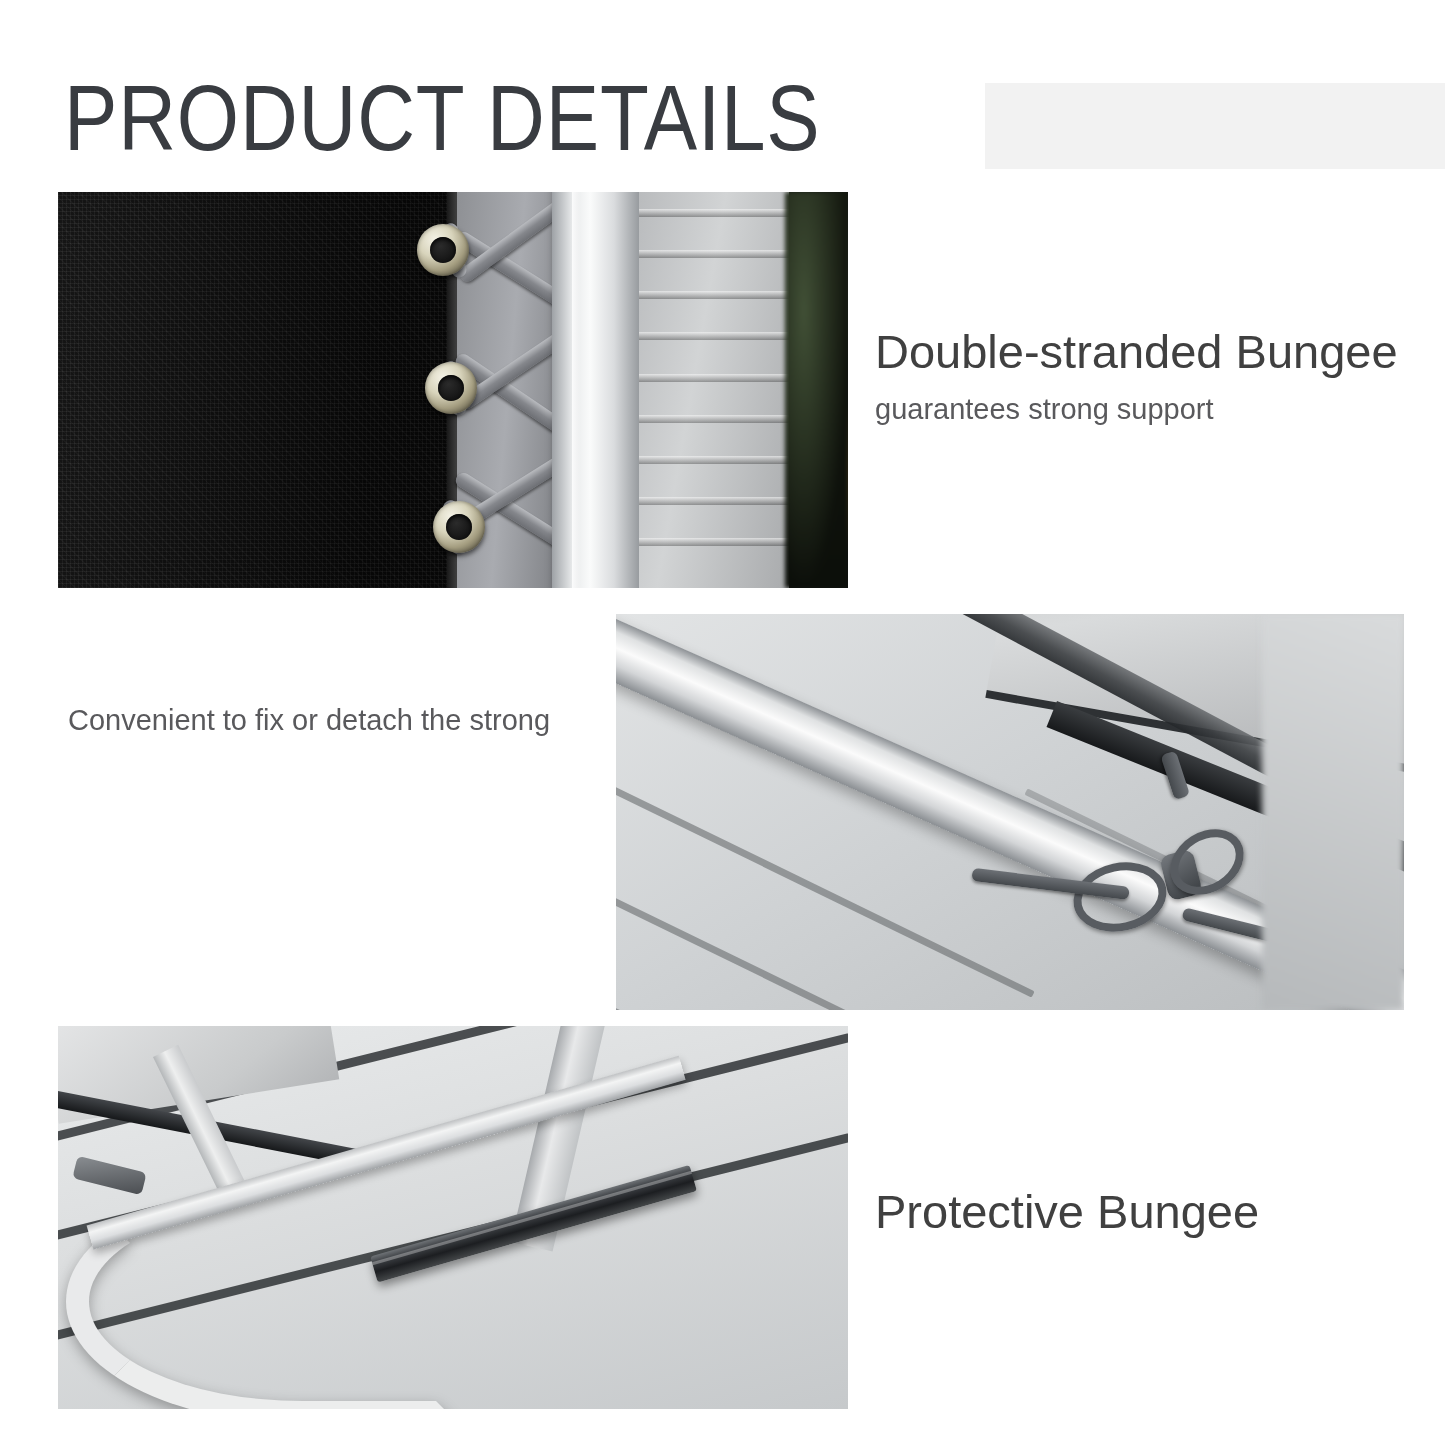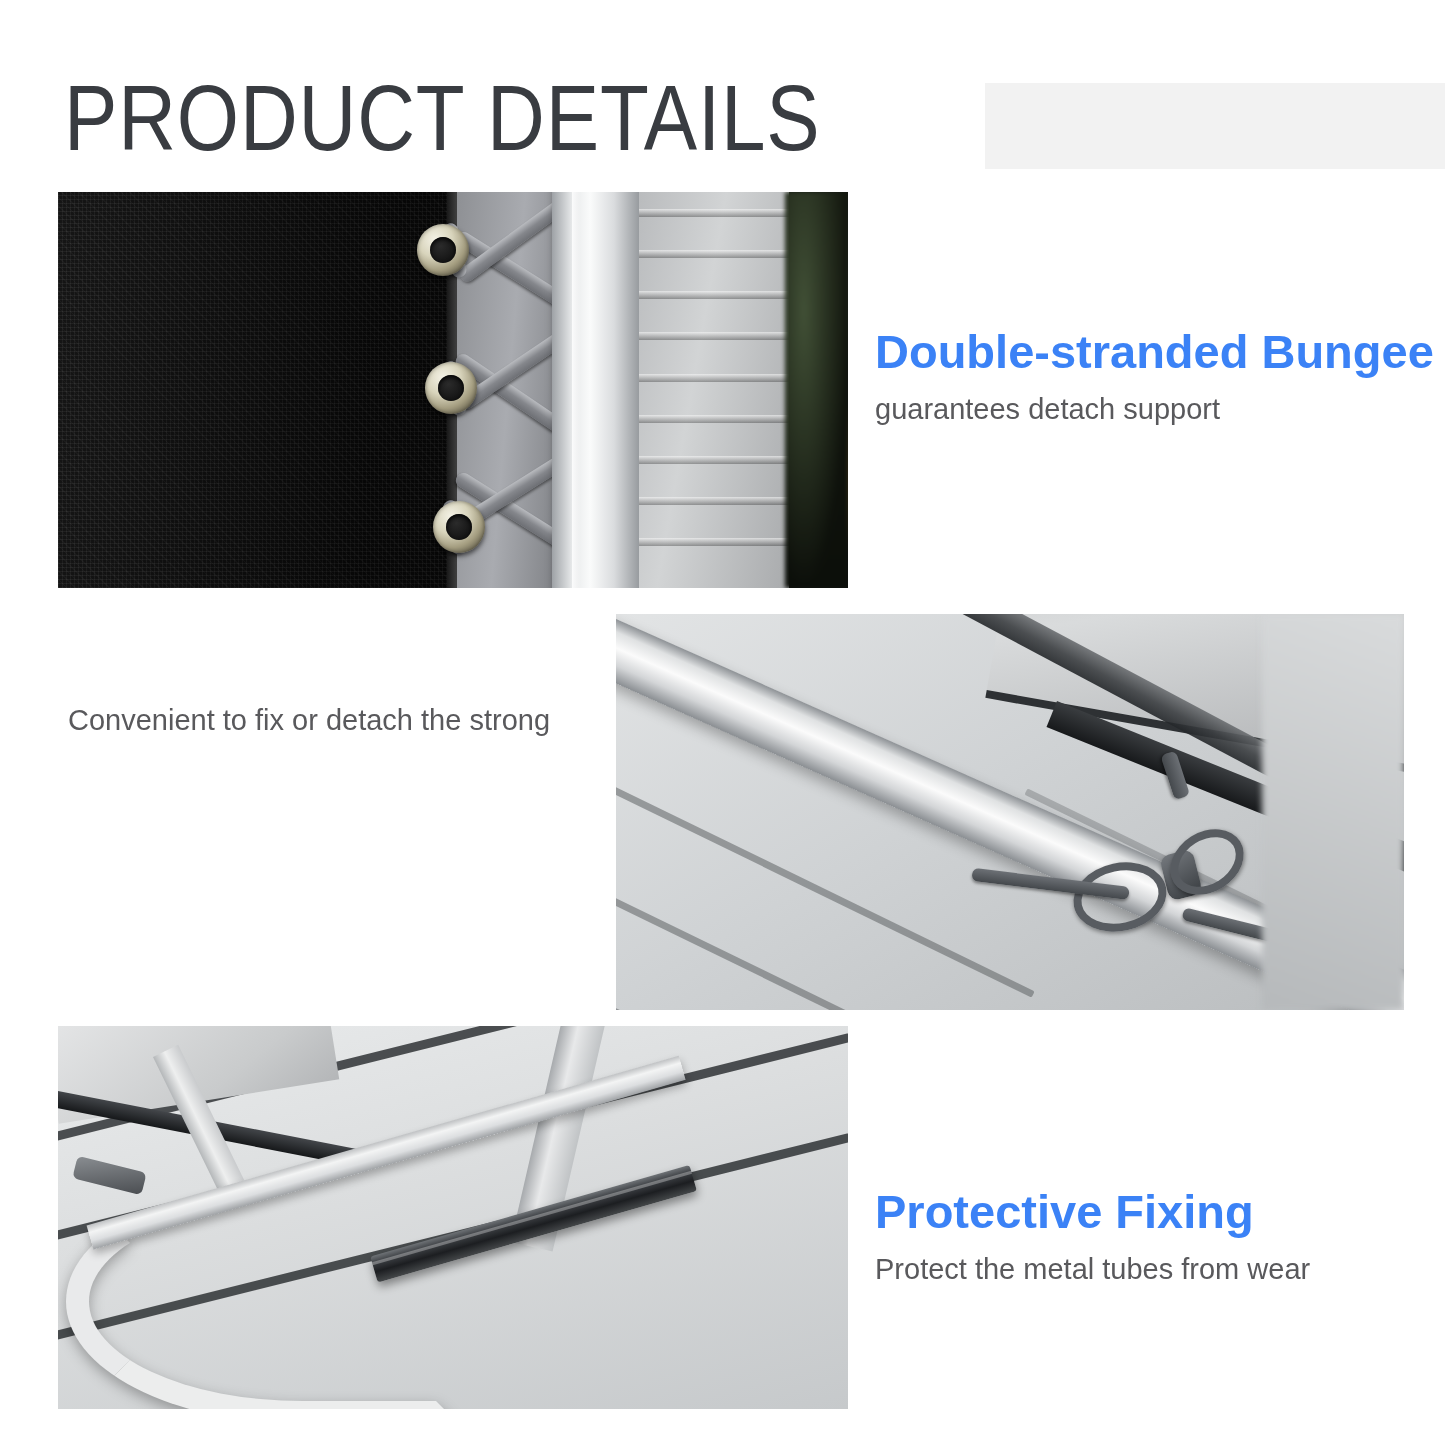--- a/index.html
+++ b/index.html
@@ -24,21 +24,21 @@
     color:#393c41;
     font-weight:400;
     transform:scaleX(0.86);
     transform-origin:left center;
     white-space:nowrap;
   }
 
   
   .caption{position:absolute;}
   .caption .c-title{
-    font-size:47px;line-height:54px;color:#3b82f6;font-weight:700;
+    font-size:47px;line-height:54px;color:#404040;font-weight:400;
     white-space:nowrap;letter-spacing:0px;
   }
   .caption .c-sub{
     font-size:29px;line-height:36px;color:#59595c;font-weight:400;
     white-space:nowrap;margin-top:12px;letter-spacing:0px;
   }
   #cap-1{left:875px;top:325px;}
   #cap-2{left:68px;top:690px;}
   #cap-3{left:875px;top:1185px;}
 
@@ -276,21 +276,21 @@
         <div class="pleat" style="top:76%;"></div>
         <div class="pleat" style="top:86%;"></div>
       </div>
 
       <div class="p1-foliage"></div>
     </div>
   </div>
 
   <div class="caption" id="cap-1">
     <div class="c-title">Double-stranded Bungee</div>
-    <div class="c-sub">guarantees detach support</div>
+    <div class="c-sub">guarantees strong support</div>
   </div>
 
   <div class="panel" id="panel-straps">
     <div class="ph">
       <div class="p2-bg"></div>
 
       <div class="deck-line" style="left:-10%;top:34%;width:70%;height:7px;transform:rotate(26deg);transform-origin:left center;"></div>
       <div class="deck-line" style="left:-10%;top:62%;width:80%;height:7px;transform:rotate(26deg);transform-origin:left center;"></div>
       <div class="deck-line" style="left:-10%;top:90%;width:85%;height:7px;transform:rotate(26deg);transform-origin:left center;"></div>
       <div class="deck-line" style="left:52%;top:44%;width:60%;height:7px;transform:rotate(26deg);transform-origin:left center;opacity:.35;"></div>
@@ -331,17 +331,16 @@
       <div class="p3-leg"></div>
       <div class="p3-leg2"></div>
 
       <div class="p3-tube-u"></div>
       <div class="p3-tube-diag"></div>
       <div class="p3-wrap"></div>
     </div>
   </div>
 
   <div class="caption" id="cap-3">
-    <div class="c-title">Protective Fixing</div>
-    <div class="c-sub">Protect the metal tubes from wear</div>
+    <div class="c-title">Protective Bungee</div>
   </div>
 
 </div>
 
 </body></html>

